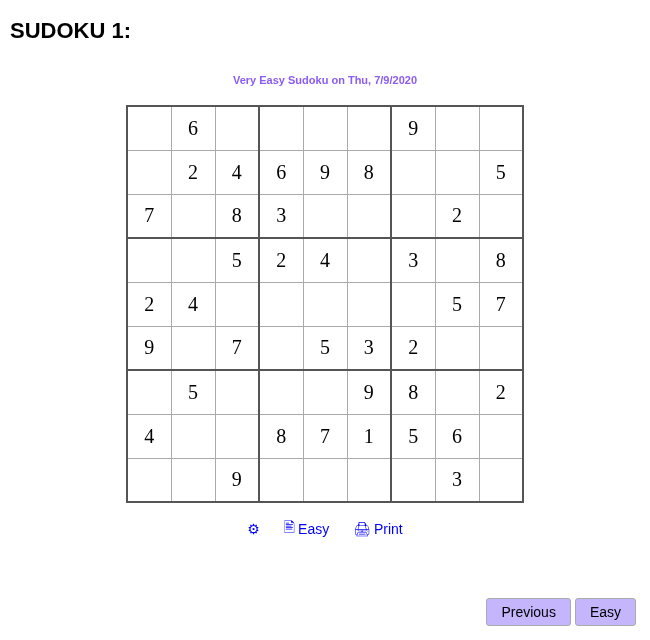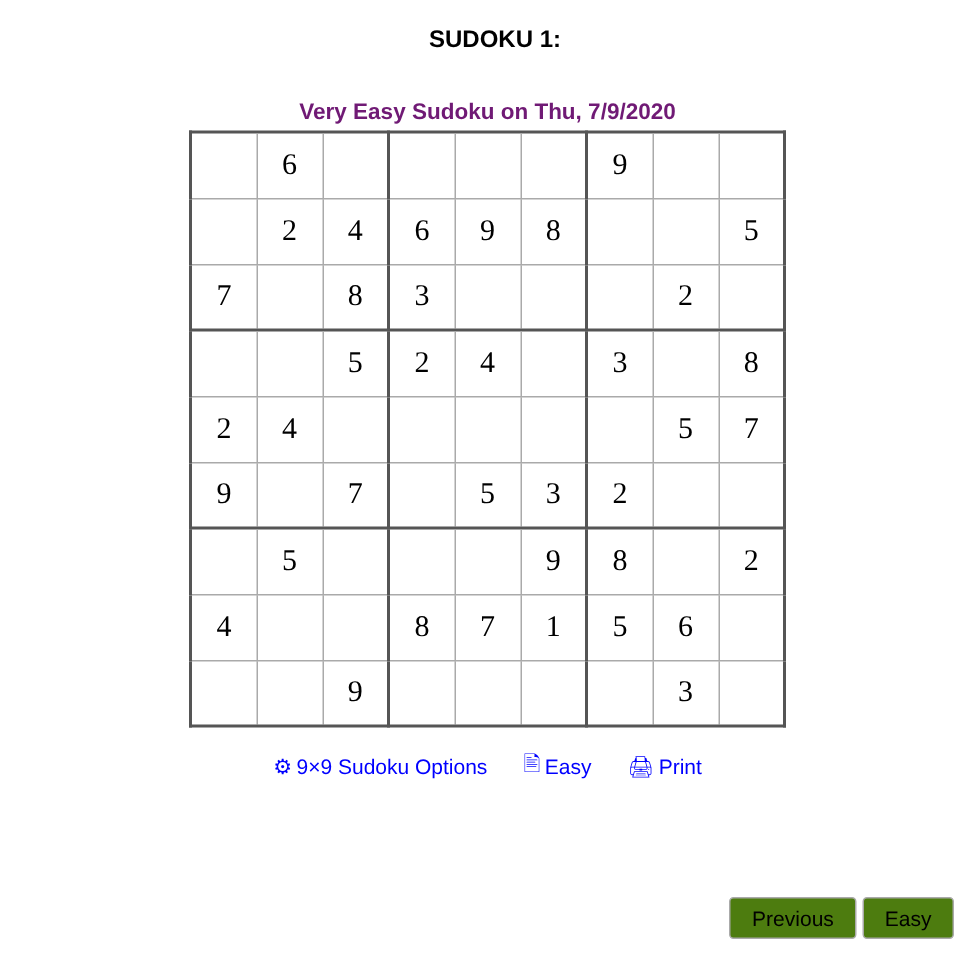--- a/index.html
+++ b/index.html
@@ -7,36 +7,35 @@
       font-family: serif;
       font-size: 16px;
       background: #fff;
       color: #000;
       width: 650px;
       min-height: 640px;
       position: relative;
     }
     #page-title {
       font-family: Arial, sans-serif;
-      font-size: 16px;
+      font-size: 22px;
       font-weight: bold;
       padding: 18px 0 0 10px;
-      text-align: center;
     }
     .sudoku-container {
       display: flex;
       flex-direction: column;
       align-items: center;
       margin-top: 30px;
     }
     .sudoku-subtitle {
-      color: #701a75;
+      color: #8b5cf6;
       font-weight: bold;
-      font-size: 15px;
-      margin-bottom: 4px;
+      font-size: 11px;
+      margin-bottom: 19px;
       font-family: Arial, sans-serif;
     }
     .sudoku-table {
       border-collapse: collapse;
       border: 2px solid #555;
     }
     .sudoku-table td {
       width: 44px;
       height: 44px;
       text-align: center;
@@ -77,21 +76,21 @@
       position: absolute;
       bottom: 14px;
       right: 14px;
       display: flex;
       gap: 4px;
     }
     .nav-btn {
       padding: 5px 14px;
       font-size: 14px;
       font-family: Arial, sans-serif;
-      background: #4d7c0f;
+      background: #c4b5fd;
       border: 1px solid #aaa;
       cursor: pointer;
       border-radius: 3px;
     }
   </style>
 </head>
 <body>
 
 <div id="page-title">SUDOKU 1:</div>
 
@@ -196,21 +195,20 @@
           <td></td>
           <td></td>
           <td>3</td>
           <td></td>
         </tr>
       </tbody>
   </table>
   <div class="sudoku-options">
     <a href="#">
       <span>⚙</span>
-      <span>9×9 Sudoku Options</span>
     </a>
     <a href="#">
       <span>🖹</span>
       <span>Easy</span>
     </a>
     <a href="#">
       <span>🖨</span>
       <span>Print</span>
     </a>
   </div>

